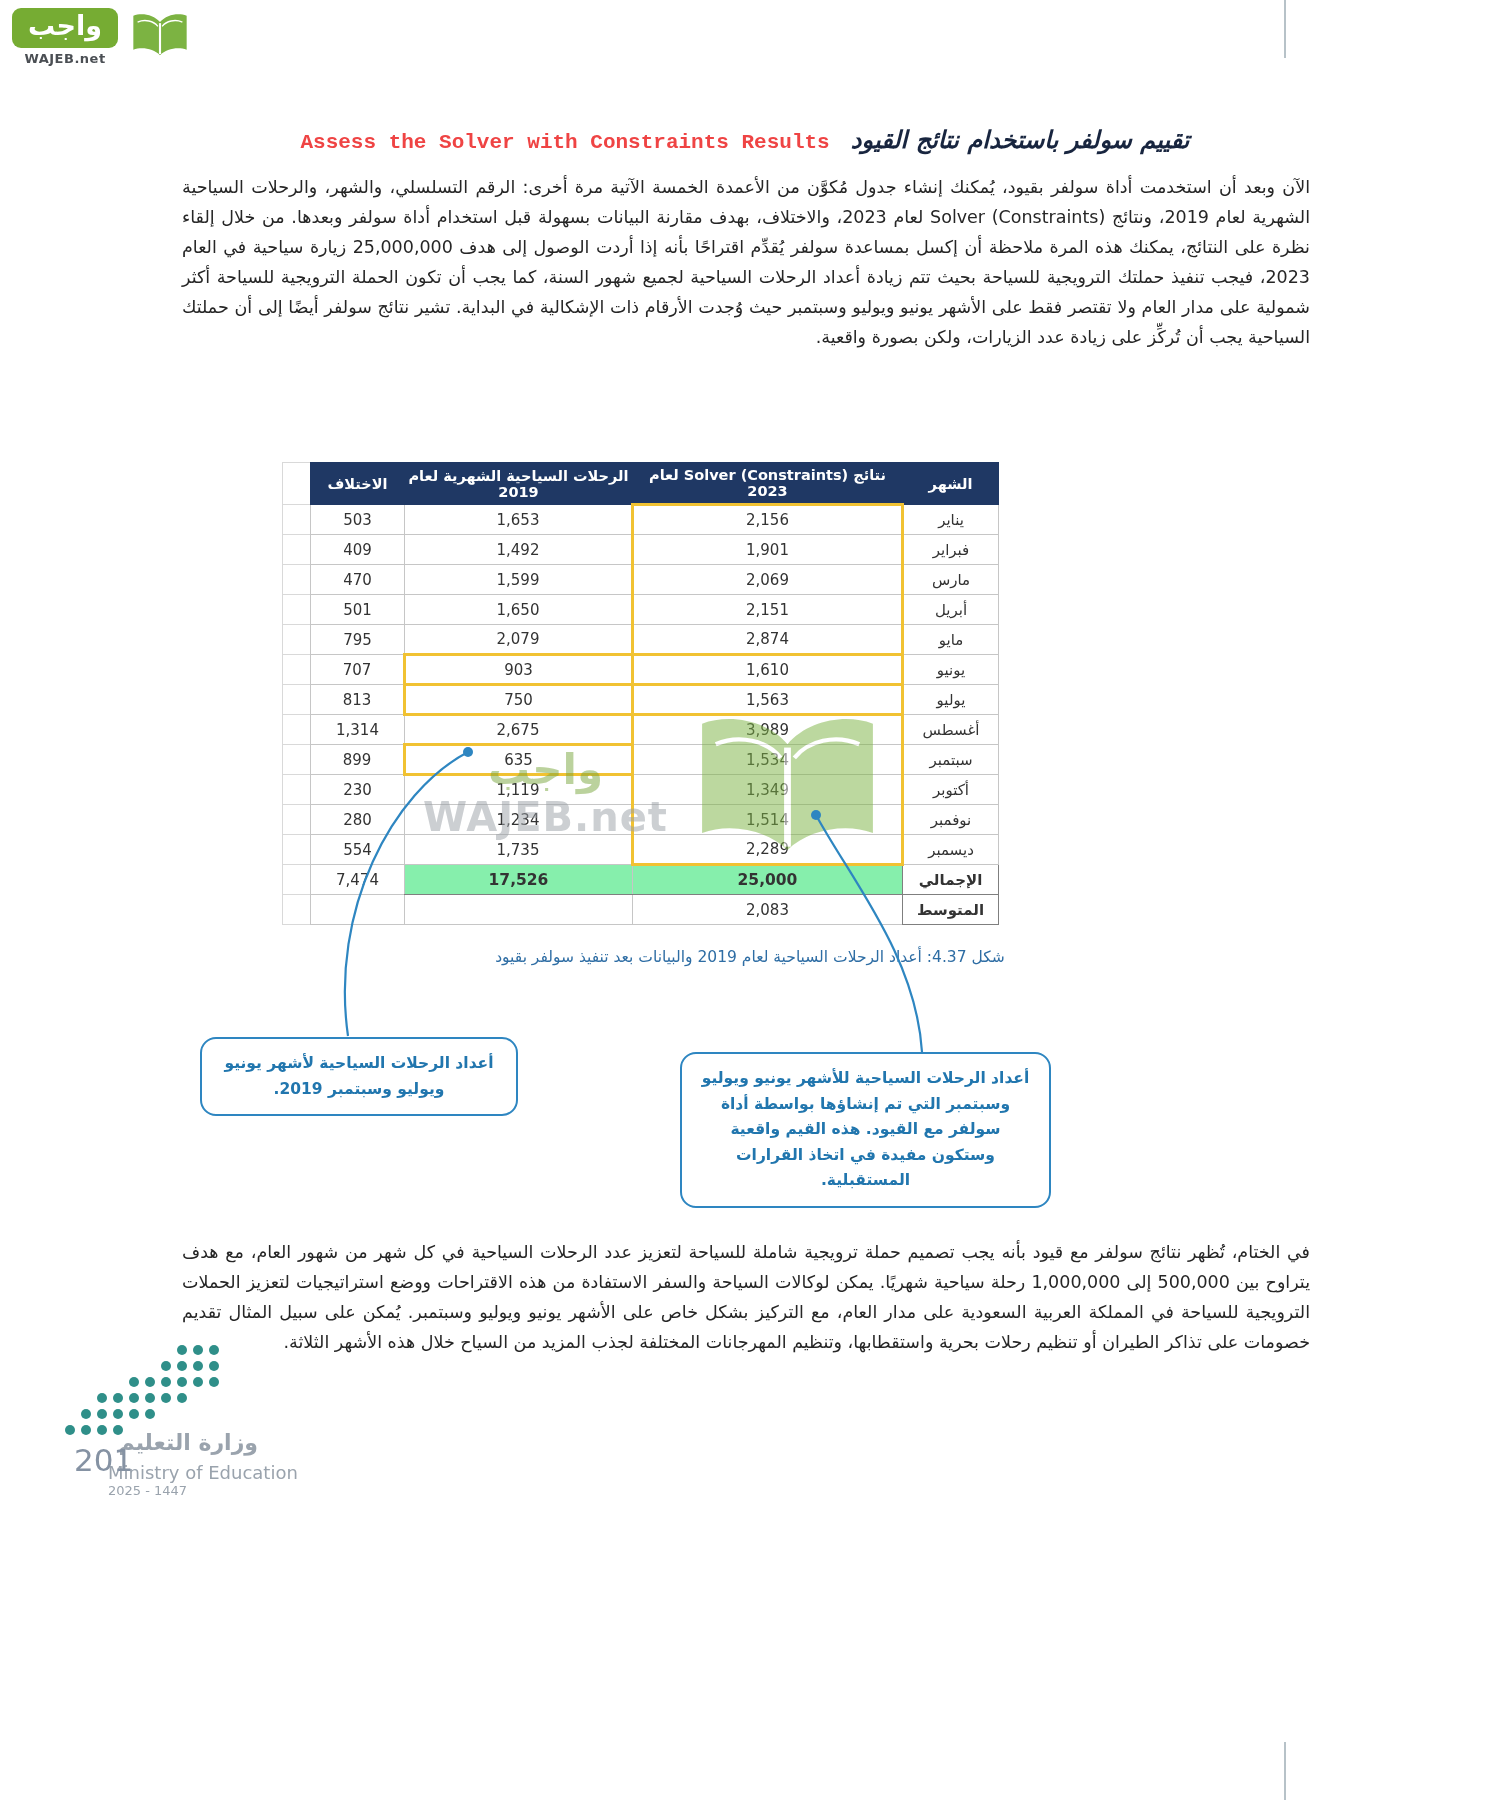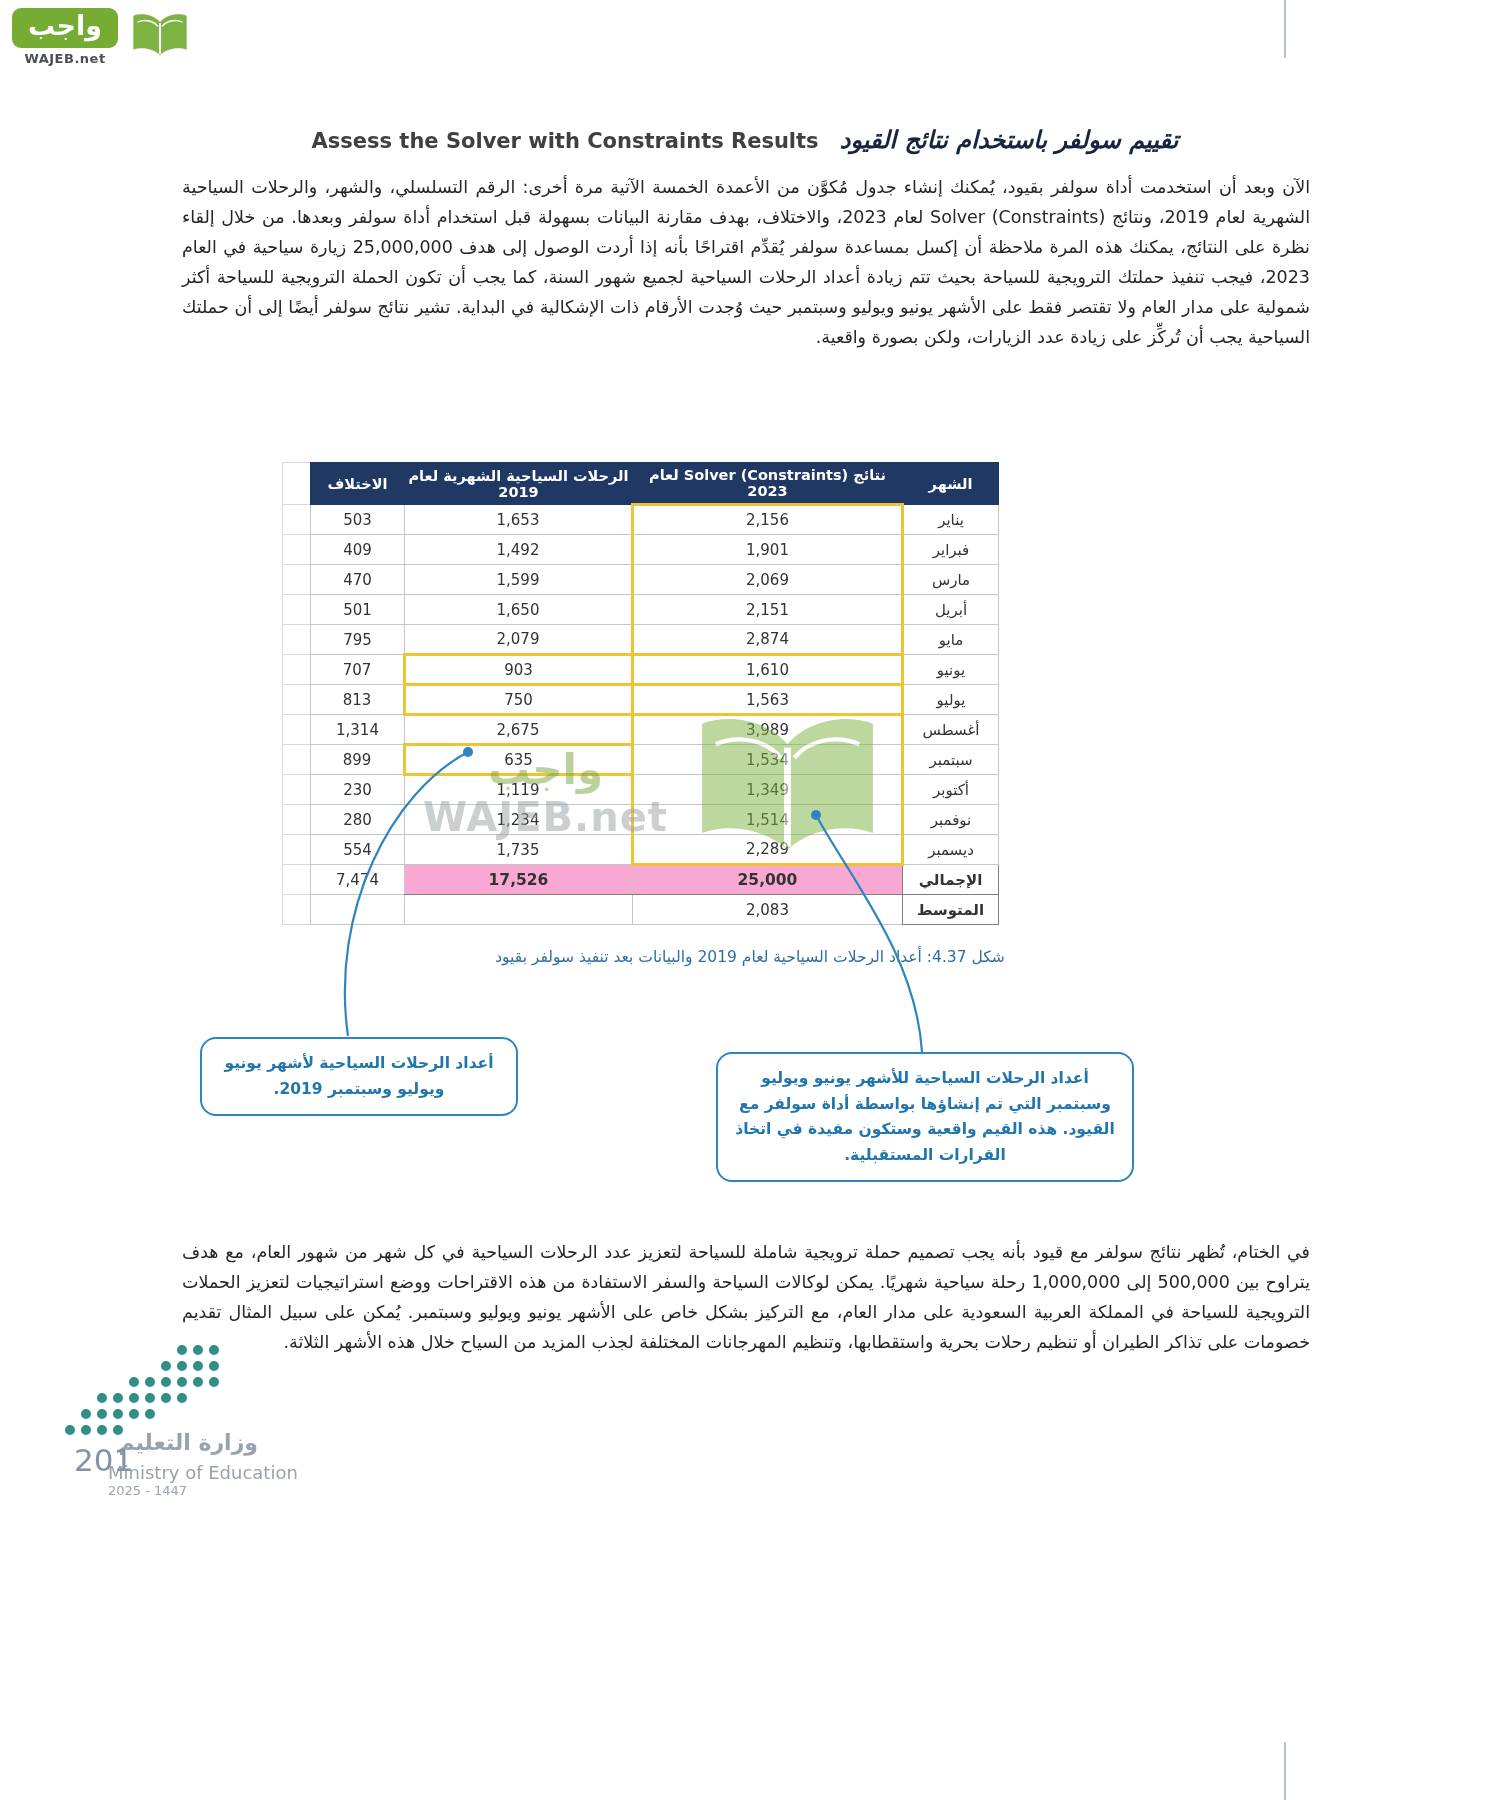--- a/index.html
+++ b/index.html
@@ -15,58 +15,58 @@
   
   .wajeb { position:absolute; left:12px; top:8px; display:flex; align-items:flex-start; gap:10px; }
   .wajeb-textcol { display:flex; flex-direction:column; align-items:center; }
   .wajeb-badge { background:#76ac33; color:#fff; font-weight:bold; font-size:27px; padding:2px 16px 6px; border-radius:9px; line-height:1.2; }
   .wajeb-net { font-size:13px; font-weight:bold; color:#4b4f54; margin-top:3px; letter-spacing:.5px; }
   .wajeb-bookwrap { width:64px; height:58px; }
 
   
   .heading { position:absolute; left:180px; top:126px; width:1130px; text-align:center; direction:rtl; white-space:nowrap; }
   .heading-ar { font-size:24px; font-weight:bold; color:#18253f;font-style:italic; }
-  .heading-en { font-size:21px; font-weight:bold; color:#404040; margin-right:16px; }
+  .heading-en { font-size:21px; font-weight:bold; color:#ef4444; margin-right:16px;font-family:Liberation Mono, monospace; }
 
   
   .para { position:absolute; left:182px; width:1128px; direction:rtl; text-align:justify; font-size:17.5px; line-height:1.72; color:#262626; }
   .para.intro { top:172px; }
   .para.closing { top:1237px; }
 
   
   .tbl-wrap { position:absolute; left:282px; top:462px; width:716px; z-index:2; }
   table { width:100%; border-collapse:collapse; direction:rtl; font-size:15px; color:#333; table-layout:fixed; }
   th { background:#1F3864; color:#fff; font-weight:bold; font-size:14.5px; padding:4px 2px; border:1px solid #1F3864; height:30px; }
   th.spacer { background:#fff; border:1px solid #d9d9d9; }
   td { border:1px solid #c6c6c6; text-align:center; height:30px; padding:2px 6px; background:#fff; }
   td.spacer-cell { border:1px solid #d9d9d9; }
   td.hl { border-left:3px solid #F1C232; border-right:3px solid #F1C232; }
   td.hl-t { border-top:3px solid #F1C232; }
   td.hl-b { border-bottom:3px solid #F1C232; }
   td.sum-label { font-weight:bold; border:1.5px solid #7f7f7f; }
-  td.blue { background:#f9a8d4; border-top:1.5px solid #7f7f7f; border-bottom:1.5px solid #7f7f7f; font-weight:bold; font-size:15.5px; }
+  td.blue { background:#86efac; border-top:1.5px solid #7f7f7f; border-bottom:1.5px solid #7f7f7f; font-weight:bold; font-size:15.5px; }
   td.plain { font-weight:normal; }
 
   
   .watermark { position:absolute; left:420px; top:698px; width:470px; height:188px; display:flex; align-items:center; gap:14px; opacity:.5; pointer-events:none; z-index:5; }
   .wm-text { flex:1; text-align:center; }
   .wm-ar { font-size:42px; font-weight:bold; color:#79a63d; }
   .wm-en { font-size:40px; font-weight:bold; color:#9aa0a6; letter-spacing:1px; }
   .wm-bookwrap { width:205px; height:172px; }
 
   
   .arrows { position:absolute; left:0; top:0; width:1500px; height:1800px; z-index:6; pointer-events:none; }
 
   
   .caption { position:absolute; left:390px; top:948px; width:720px; text-align:center; direction:rtl; color:#2E6DA4; font-size:15.5px; z-index:3; }
 
   
   .callout { position:absolute; z-index:7; background:#fff; border:2.5px solid #2E86C1; border-radius:16px; padding:12px 16px; direction:rtl; text-align:center; color:#2176ae; font-weight:bold; font-size:15.5px; line-height:1.65; }
   .callout.c2019 { left:200px; top:1037px; width:318px; }
-  .callout.csolver { left:716px; top:1052px; width:418px; }
+  .callout.csolver { left:680px; top:1052px; width:371px; }
 
   
   .moe-dots { position:absolute; left:62px; top:1342px; }
   .moe-ar { position:absolute; left:108px; top:1430px; width:150px; direction:rtl; text-align:right; font-size:22px; font-weight:bold; color:#9aa3ad; letter-spacing:1px; }
   .moe-en { position:absolute; left:108px; top:1462px; font-size:18px; color:#9aa3ad; }
   .moe-years { position:absolute; left:108px; top:1483px; font-size:13px; color:#9aa3ad; }
   .page-number { position:absolute; left:74px; top:1442px; font-size:31px; color:#8592a3; z-index:3; }
 </style>
 </head>
 <body>

